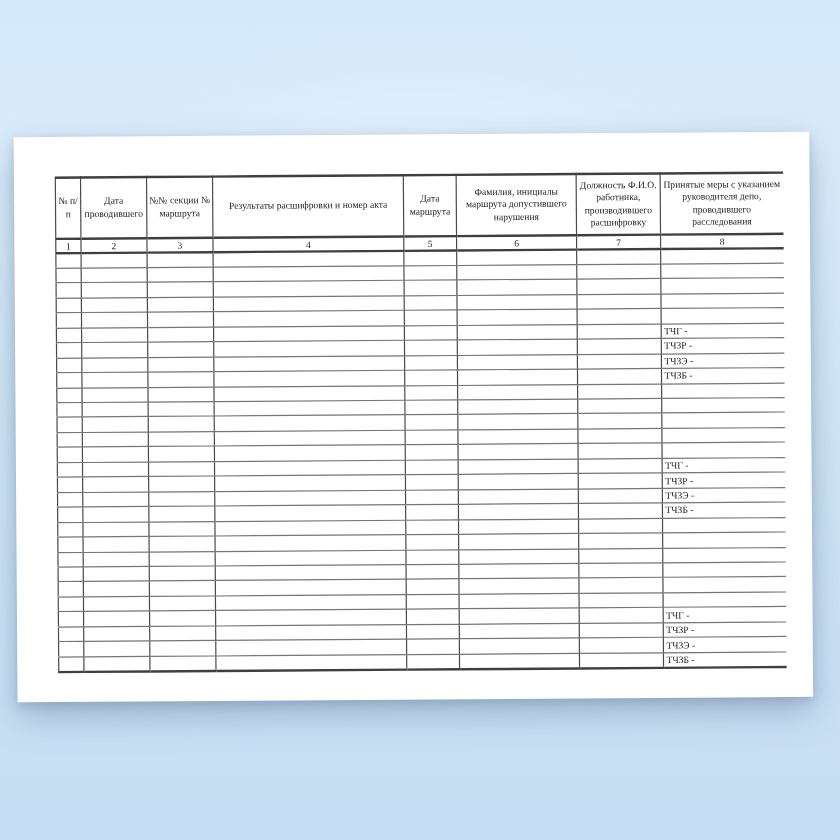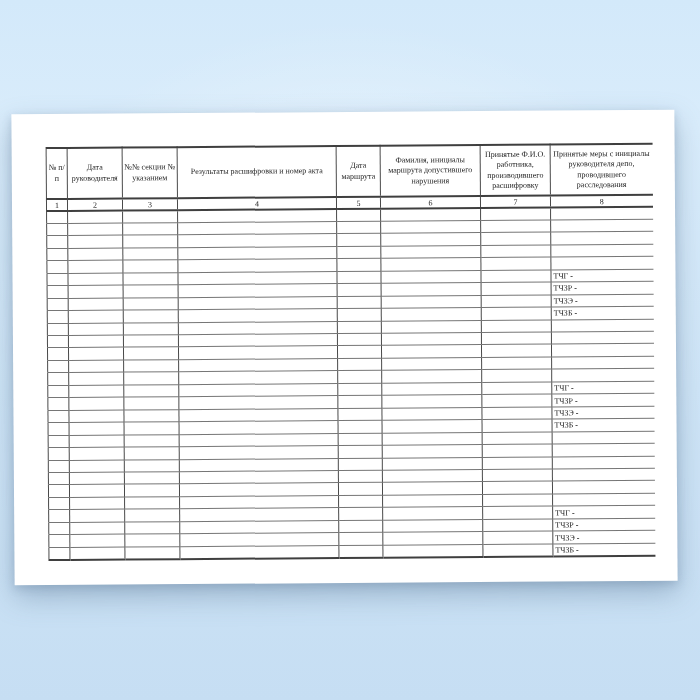--- a/index.html
+++ b/index.html
@@ -85,27 +85,27 @@
         <col class="c3">
         <col class="c4">
       <col class="c5">
         <col class="c6">
         <col class="c7">
         <col class="c8">
     </colgroup>
     <thead>
       <tr class="header-row">
         <th>№ п/п</th>
-        <th>Дата руководителя</th>
-        <th>№№ секции № указанием</th>
+        <th>Дата проводившего</th>
+        <th>№№ секции № маршрута</th>
         <th>Результаты расшифровки и номер акта</th>
         <th>Дата маршрута</th>
         <th>Фамилия, инициалы маршрута допустившего нарушения</th>
-        <th>Принятые Ф.И.О. работника, производившего расшифровку</th>
-        <th>Принятые меры с инициалы руководителя депо, проводившего расследования</th>
+        <th>Должность Ф.И.О. работника, производившего расшифровку</th>
+        <th>Принятые меры с указанием руководителя депо, проводившего расследования</th>
       </tr>
       <tr class="num-row">
         <td>1</td>
         <td>2</td>
         <td>3</td>
         <td>4</td>
         <td>5</td>
         <td>6</td>
         <td>7</td>
         <td>8</td>

